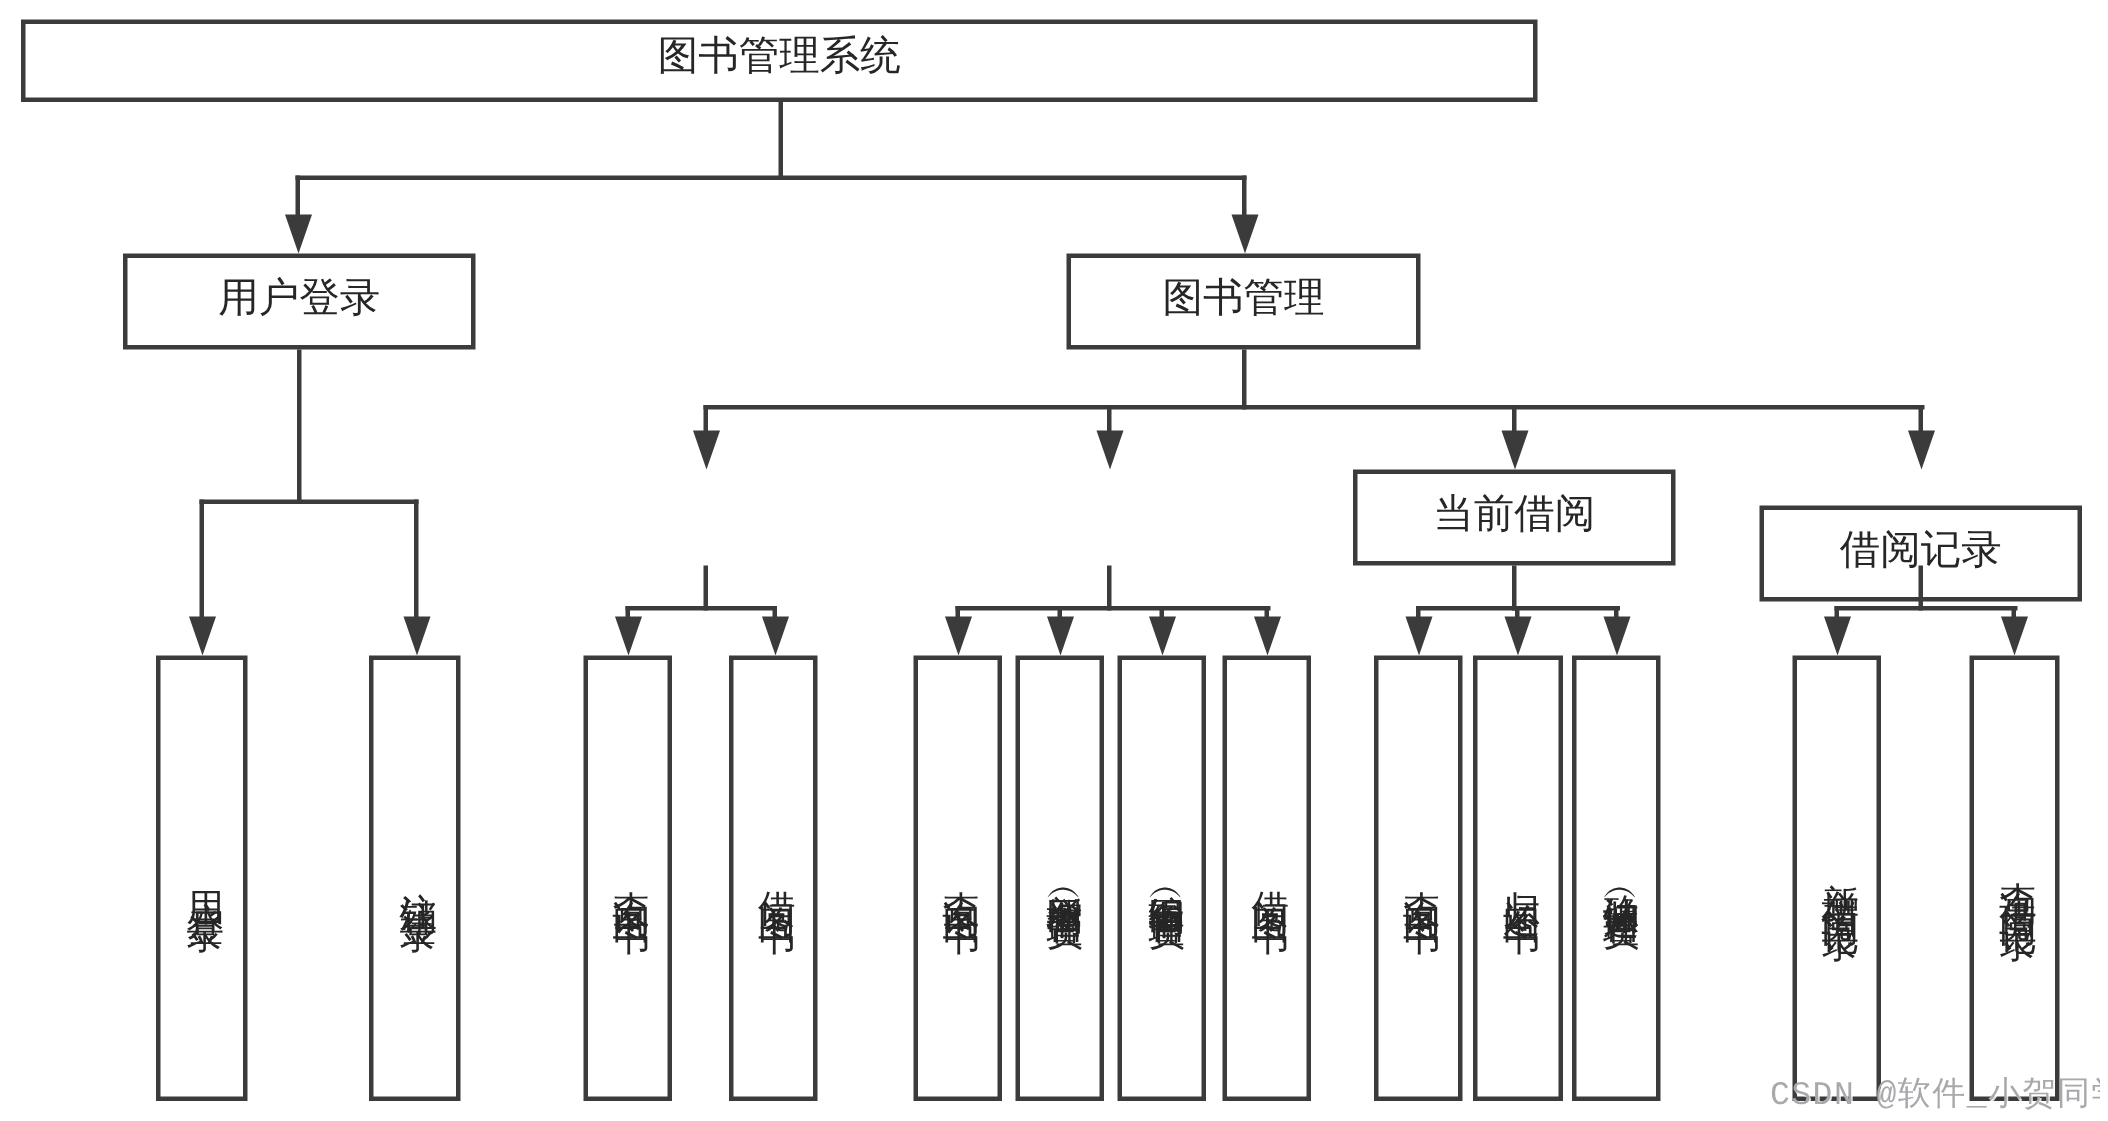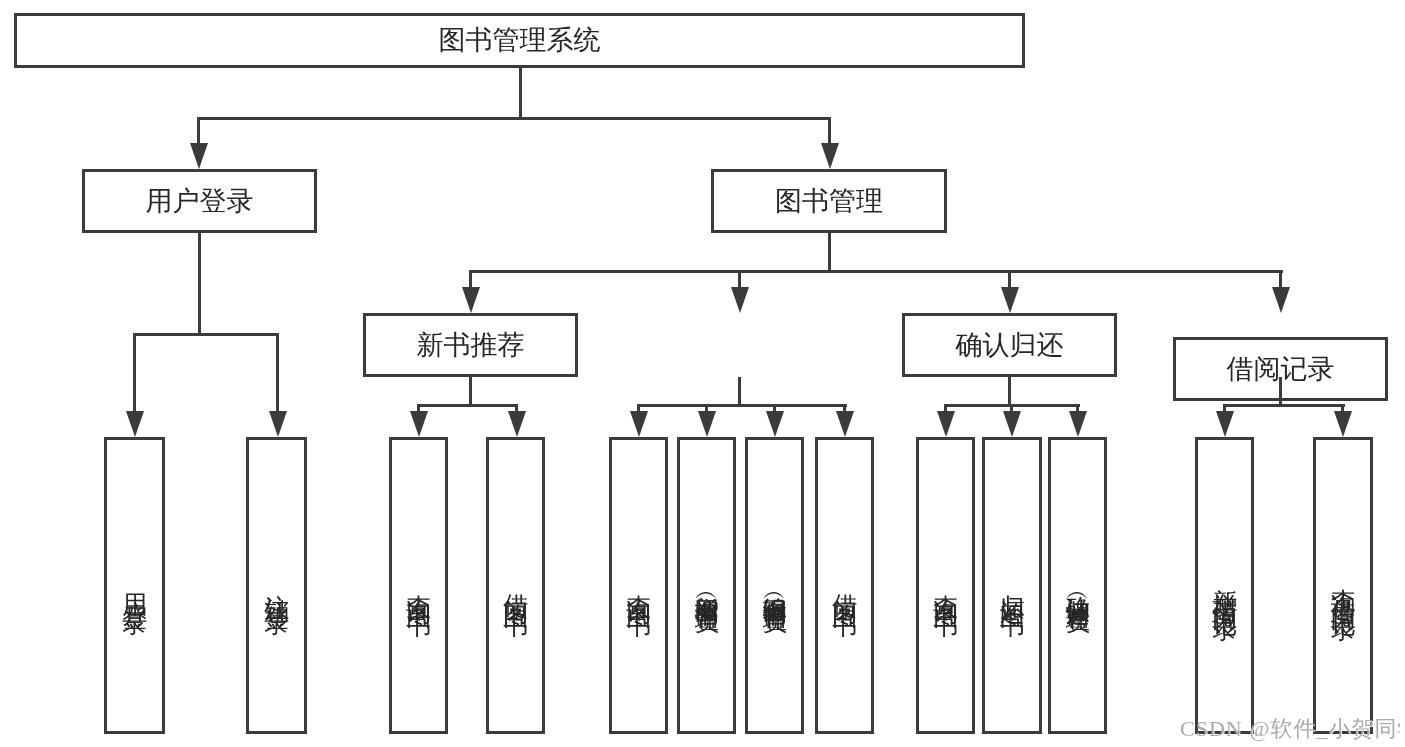--- a/index.html
+++ b/index.html
@@ -6,21 +6,21 @@
     --line:#3b3b3b;
     --text:#262626;
     --bg:#ffffff;
     --watermark:#a9a9ad;
   }
   html,body{margin:0;padding:0;background:var(--bg);}
   .stage{
     position:relative;
     width:1400px;height:747px;
     background:var(--bg);
-    font-family:Liberation Serif, serif;
+    font-family:Liberation Mono, monospace;
     overflow:hidden;
   }
   
   .node{
     position:absolute;
     box-sizing:border-box;
     border:3px solid var(--line);
     background:var(--bg);
     display:flex;align-items:center;justify-content:center;
     color:var(--text);
@@ -97,25 +97,22 @@
   <div class="hline" style="left:469px;top:270px;width:814px;"></div>
   <div class="vline" style="left:469px;top:270px;height:19px;"></div>
   <div class="arrowhead" style="left:462px;top:287px;"></div>
   <div class="vline" style="left:738px;top:270px;height:19px;"></div>
   <div class="arrowhead" style="left:731px;top:287px;"></div>
   <div class="vline" style="left:1008px;top:270px;height:19px;"></div>
   <div class="arrowhead" style="left:1001px;top:287px;"></div>
   <div class="vline" style="left:1279px;top:270px;height:19px;"></div>
   <div class="arrowhead" style="left:1272px;top:287px;"></div>
 
-  <div class="node" style="left:363px;top:313px;width:215px;height:64px;">
-    <span>新书推荐</span>
-  </div>
   <div class="node" style="left:902px;top:313px;width:215px;height:64px;">
-    <span>确认归还</span>
+    <span>当前借阅</span>
   </div>
   <div class="node" style="left:1173px;top:313px;width:215px;height:64px;margin-top:24px;">
     <span>借阅记录</span>
   </div>
 
   <div class="vline" style="left:469px;top:377px;height:30px;"></div>
   <div class="hline" style="left:417px;top:404px;width:101px;"></div>
   <div class="vline" style="left:417px;top:404px;height:9px;"></div>
   <div class="arrowhead" style="left:410px;top:411px;"></div>
   <div class="vline" style="left:515px;top:404px;height:9px;"></div>

